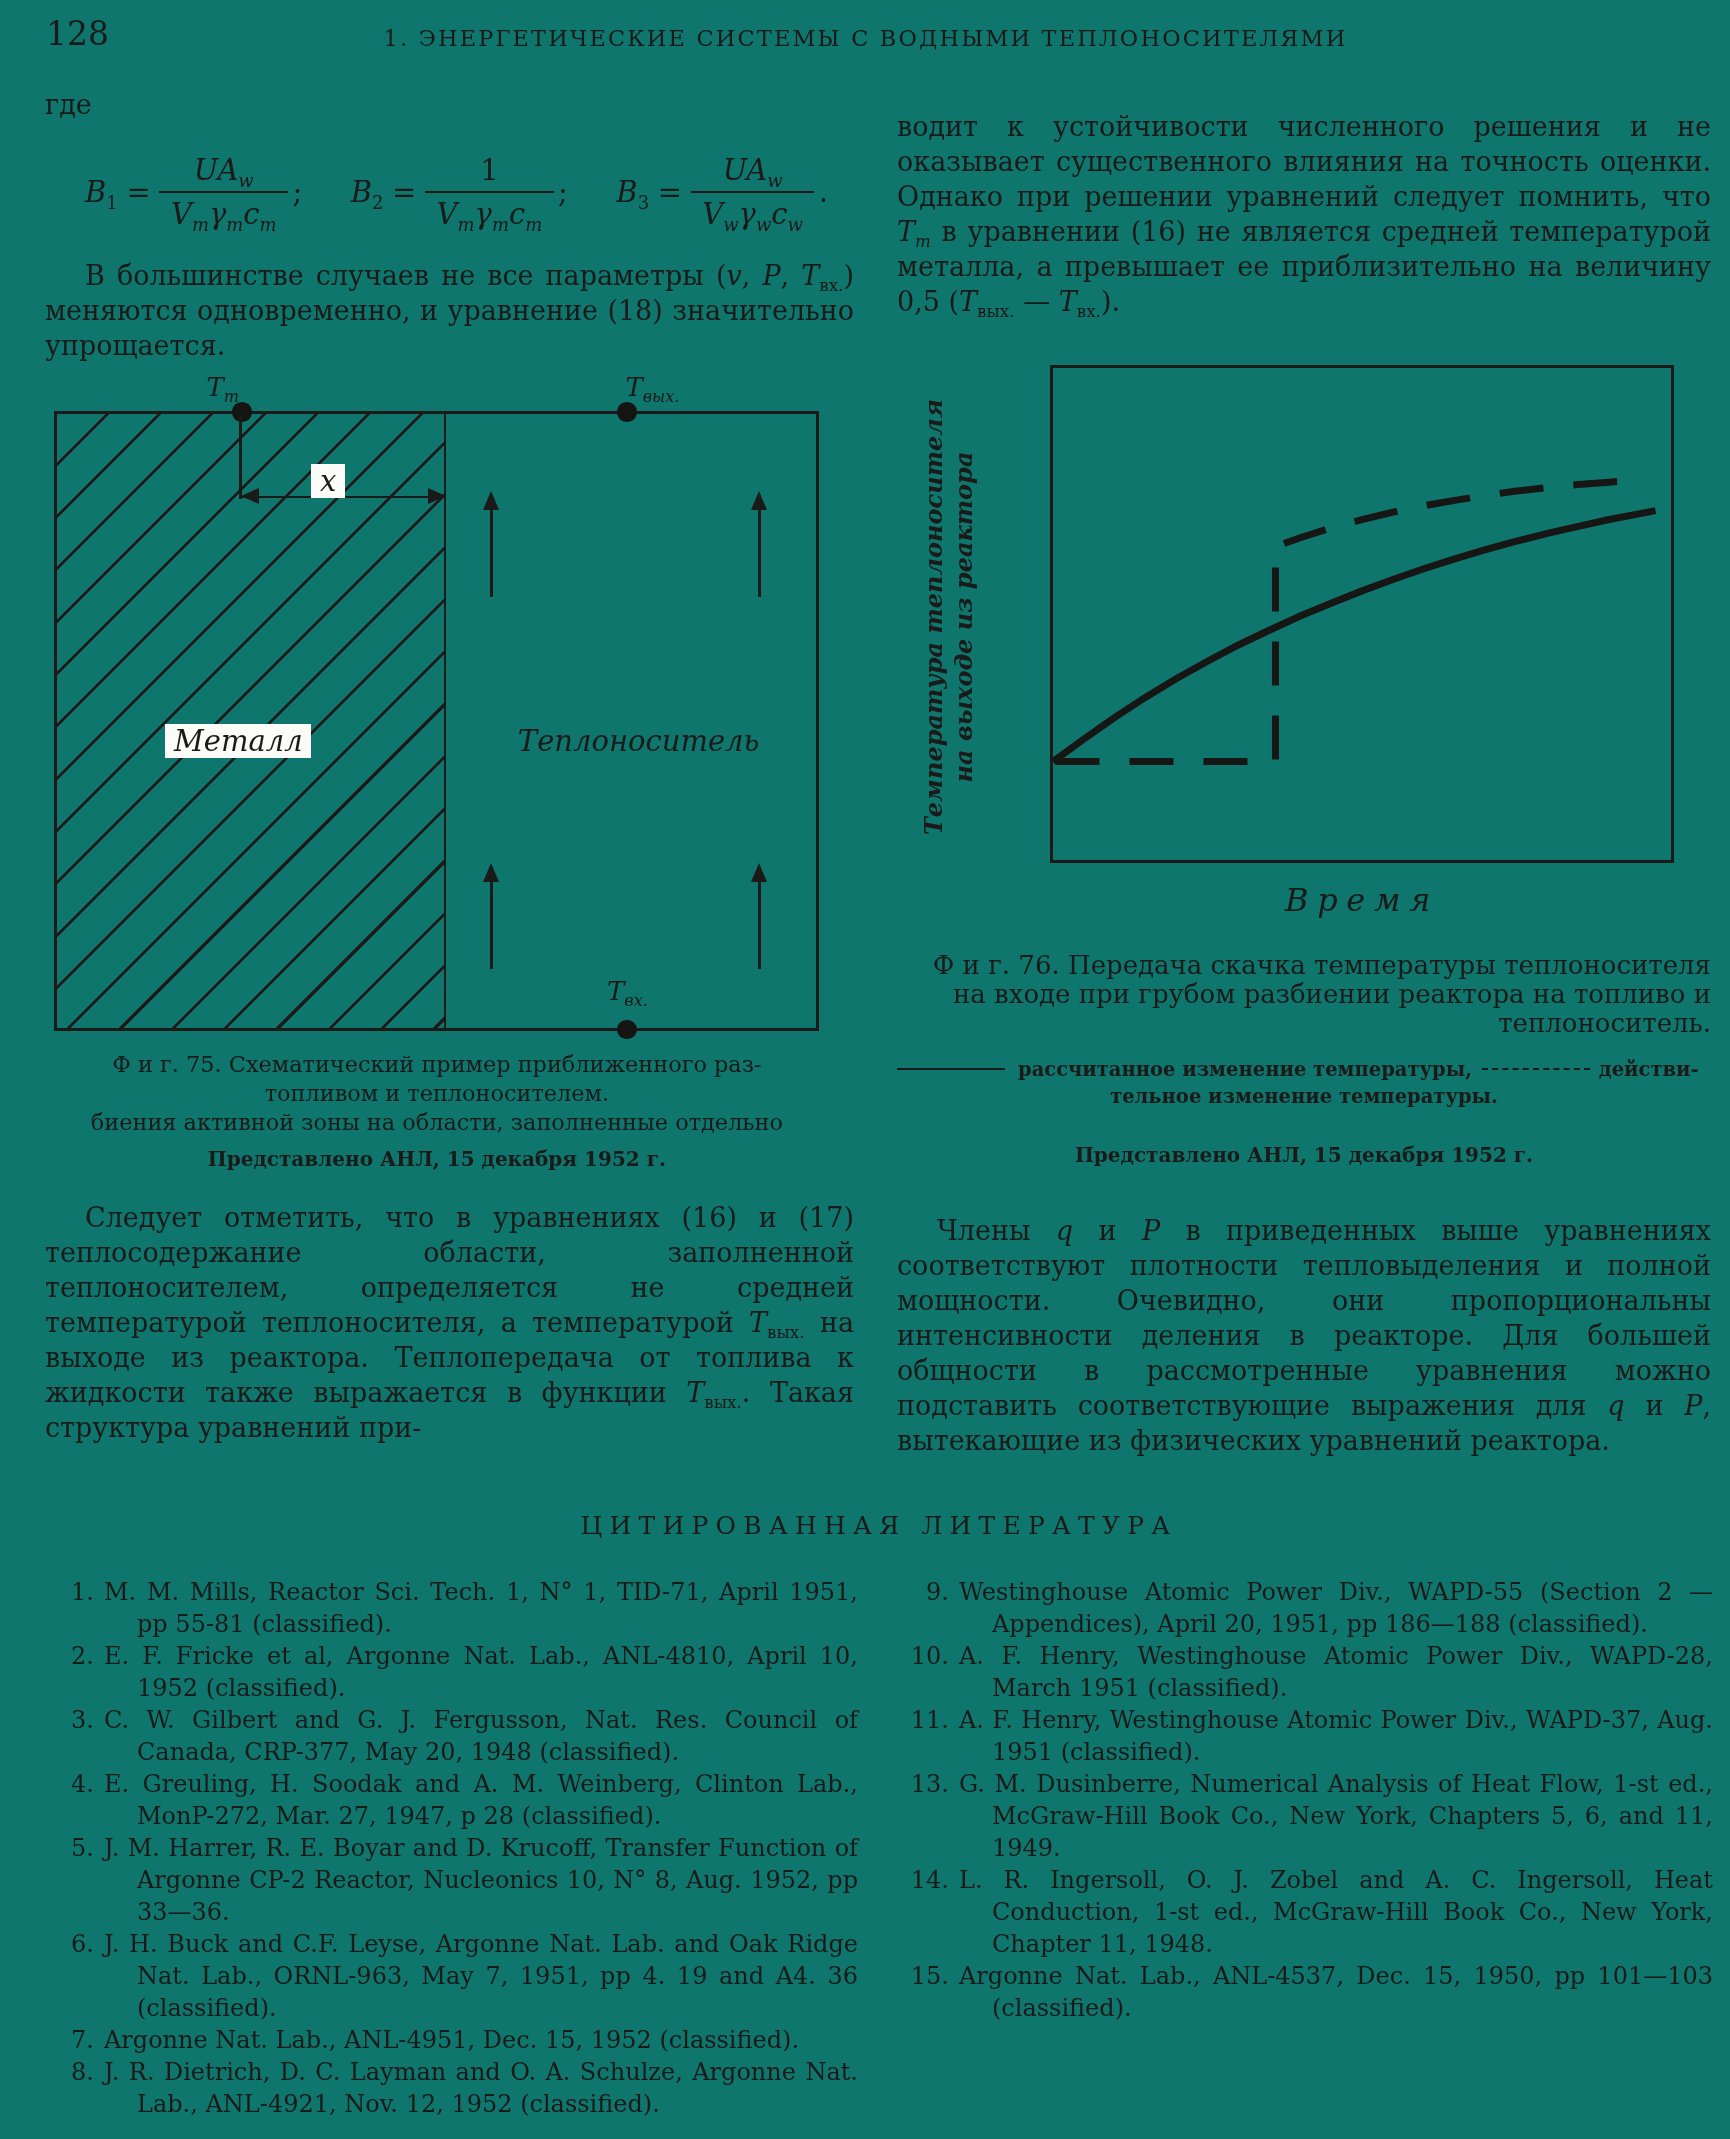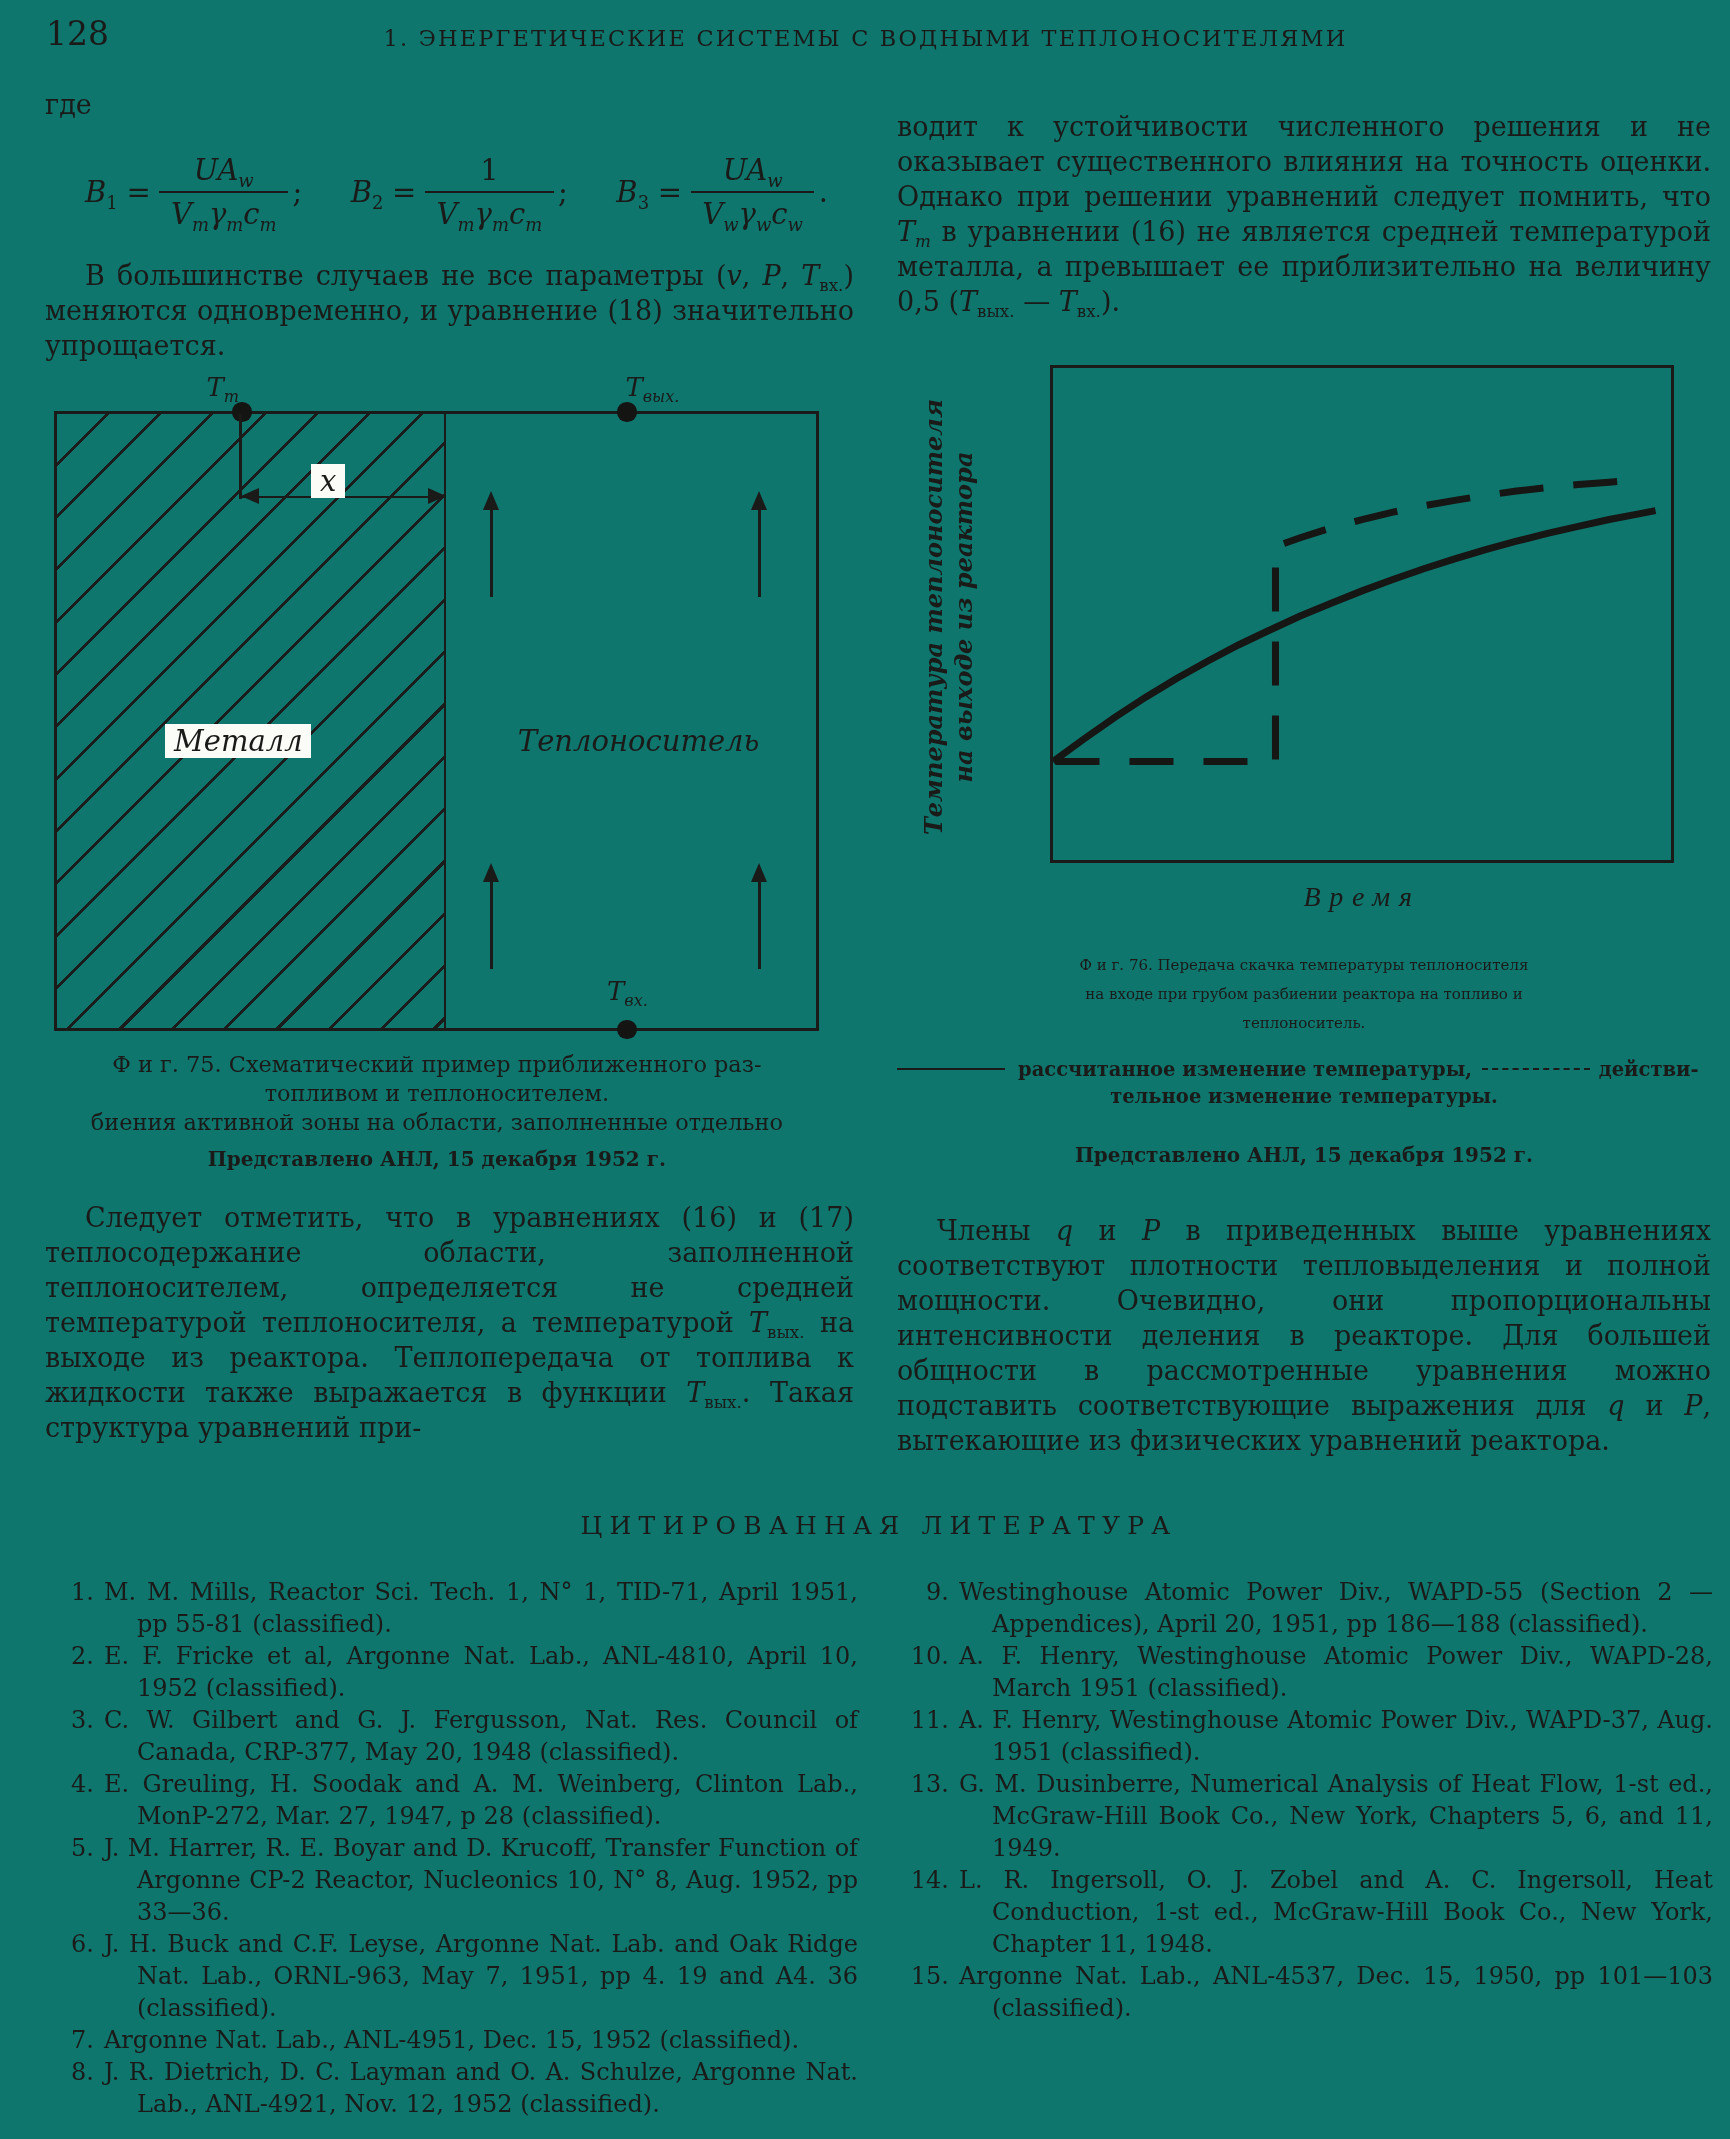--- a/index.html
+++ b/index.html
@@ -73,23 +73,23 @@
 
   
   .fig76{position:relative; margin-top:46px; height:815px;}
   .plot{position:absolute; left:153px; top:0; width:624px; height:498px;
     border:3.6px solid #1a1a18; box-sizing:border-box;}
   .plot svg{width:100%; height:100%; display:block;}
   .ylabel{position:absolute; top:501px; left:21.6px; width:498px; text-align:center;
     transform:rotate(-90deg); transform-origin:0 0;
     font-style:italic; font-weight:bold; font-size:24px; line-height:30px;}
   .xlabel{position:absolute; top:516px; left:153px; width:624px; text-align:center;
-    font-style:italic; font-size:28px; letter-spacing:8.7px;font-family:Liberation Serif, serif;}
-  .caption76{position:absolute; top:586px; left:0; width:814px; text-align:center;
-    font-size:15px; line-height:29px;}
+    font-style:italic; font-size:32px; letter-spacing:8.7px;}
+  .caption76{position:absolute; top:586px; left:0; width:814px; text-align:right;
+    font-size:26px; line-height:29px;}
   .legend{position:absolute; top:691px; left:0; width:814px;
     font-size:19.5px; font-weight:bold; line-height:27px;}
   .legend-line1{display:flex; align-items:flex-start;}
   .sw{display:inline-block; width:108px; margin-top:12.3px; flex:none;}
   .sw-solid{border-top:2.9px solid #1a1a18; margin-right:13px;}
   .sw-dashed{border-top:2.9px dashed #1a1a18; margin:12.3px 8.7px 0 10px;}
   .legend-line2{text-align:center;}
   .credit76{position:absolute; top:778px; left:0; width:814px; text-align:center;
     font-size:20px; font-weight:bold;}
   .para2-right{margin-top:33px;}

